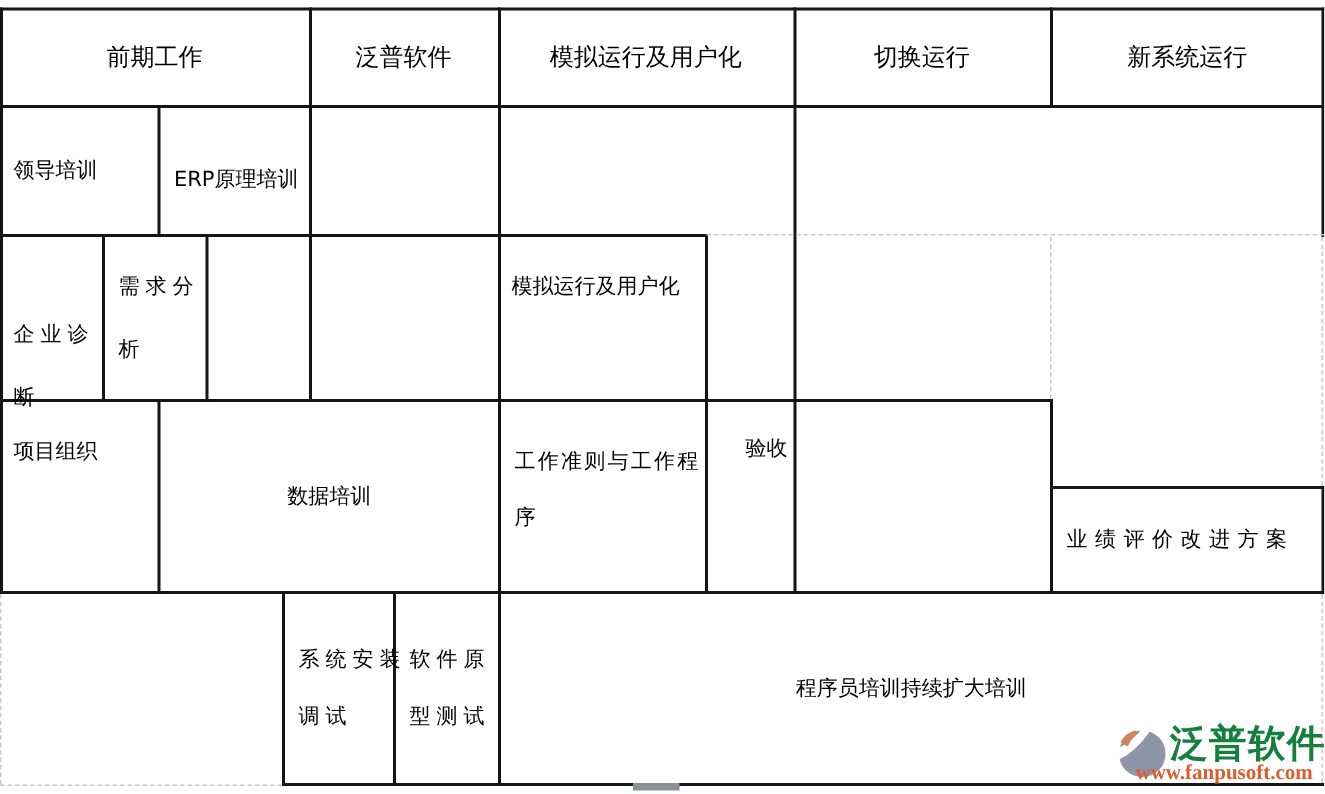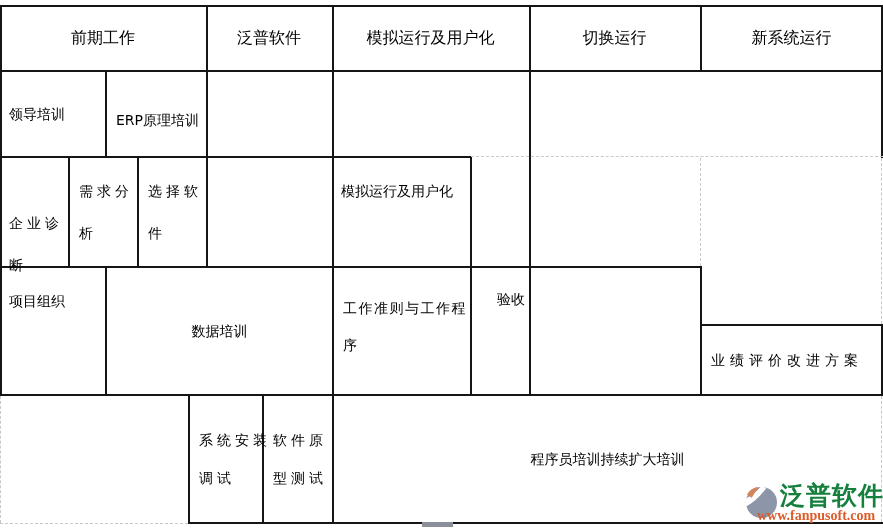--- a/index.html
+++ b/index.html
@@ -68,21 +68,20 @@
   <div class="cell hdr center" style="left:206px;top:7px;width:126px;height:63px;">泛普软件</div>
   <div class="cell hdr center" style="left:332px;top:7px;width:197px;height:63px;">模拟运行及用户化</div>
   <div class="cell hdr center" style="left:529px;top:7px;width:171px;height:63px;">切换运行</div>
   <div class="cell hdr center" style="left:700px;top:7px;width:183px;height:63px;">新系统运行</div>
 
   <div class="cell midleft" style="left:0;top:72px;width:105px;height:84px;">领导培训</div>
   <div class="cell midleft" style="left:107px;top:88px;width:99px;height:64px;">ERP原理培训</div>
 
   <div class="cell wrapA" style="left:0;top:158px;width:68px;height:108px;margin-top:32px;">企业诊断</div>
   <div class="cell wrapA" style="left:70px;top:158px;width:67px;height:108px;">需求分析</div>
-  <div class="cell wrapA" style="left:139px;top:158px;width:67px;height:108px;">选择软件</div>
   <div class="cell topleft pt24" style="left:332px;top:158px;width:138px;height:108px;">模拟运行及用户化</div>
 
   <div class="cell topleft pt24" style="left:0;top:268px;width:105px;height:126px;">项目组织</div>
   <div class="cell center" style="left:107px;top:268px;width:225px;height:126px;">数据培训</div>
   <div class="cell topleft pt22 rules" style="left:334px;top:268px;width:136px;height:126px;">工作准则与工作程序</div>
   <div class="cell topleft pt22" style="left:488px;top:268px;width:57px;height:126px;">验收</div>
   <div class="cell midleft perf" style="left:702px;top:326px;width:179px;height:68px;">业绩评价改进方案</div>
 
   <div class="cell wrapB" style="left:190px;top:396px;width:72px;height:126px;">系统安装调试</div>
   <div class="cell wrapB" style="left:264px;top:396px;width:68px;height:126px;">软件原型测试</div>

